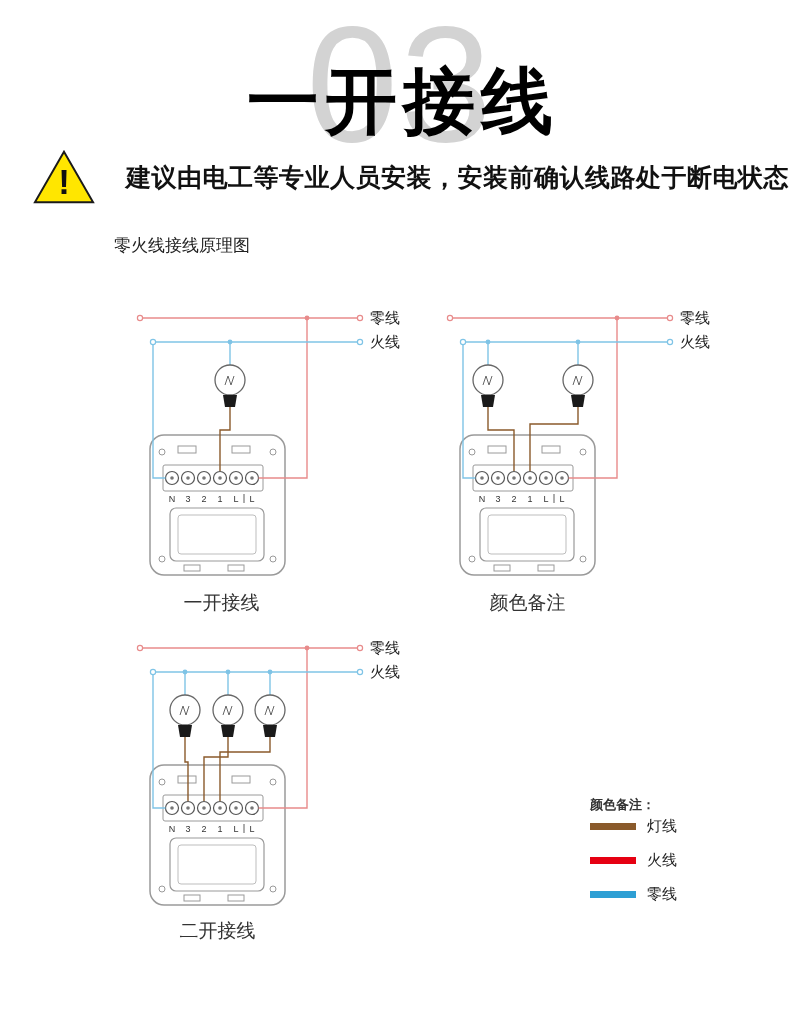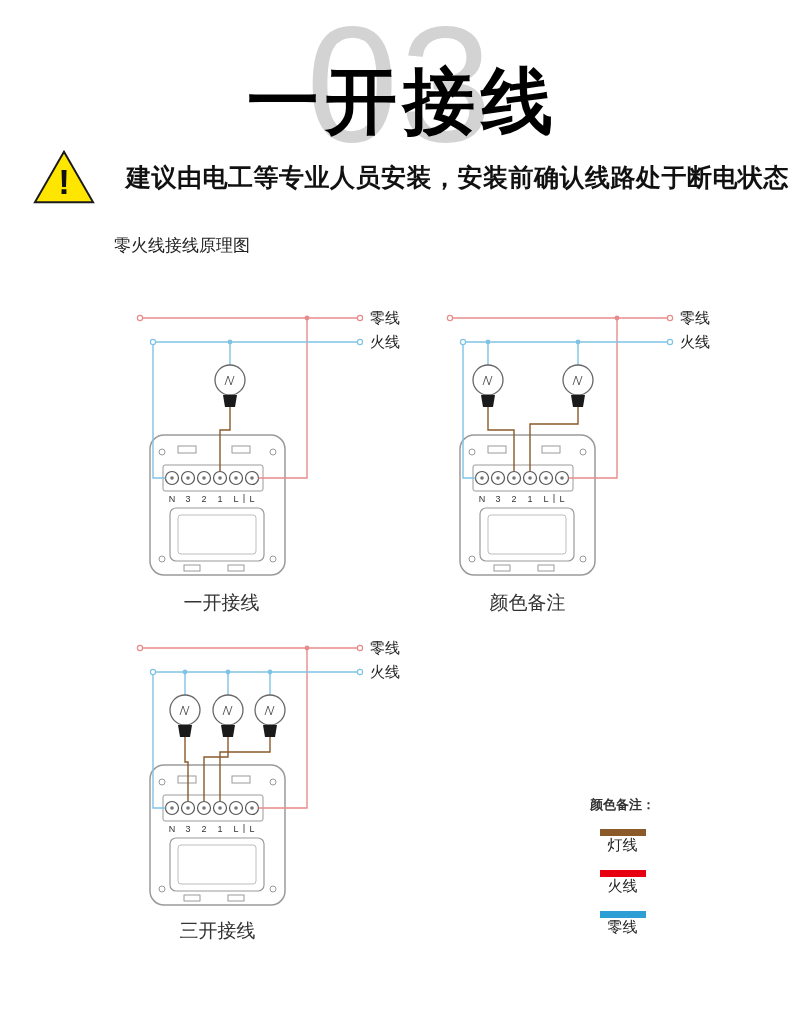--- a/index.html
+++ b/index.html
@@ -20,22 +20,22 @@
   }
   .warning {
     position:absolute; top:148px; left:32px;
     display:flex; align-items:center; gap:22px; z-index:2;
   }
   .warning-text { font-size:25px; color:#111; font-weight:600; letter-spacing:0.5px;margin-left:8px; }
   .subtitle { position:absolute; top:234px; left:114px; font-size:17px; color:#222; }
   .caption { position:absolute; width:135px; text-align:center; font-size:19px; color:#333; }
   #diagrams-svg { position:absolute; left:0; top:0; }
   .legend { position:absolute; left:590px; top:796px; }
-  .legend-title { font-size:13px; font-weight:bold; color:#333; margin-bottom:15px; }
-  .legend-item { display:flex; align-items:center; margin-bottom:15px;flex-direction:column; }
+  .legend-title { font-size:13px; font-weight:bold; color:#333; margin-bottom:3px; }
+  .legend-item { display:flex; align-items:center; gap:11px; margin-bottom:15px; }
   .swatch { width:46px; height:7px; display:inline-block; background:#999; }
   .legend-label { font-size:15px; color:#222; }
 </style>
 </head>
 <body>
 
 <div class="big-number">03</div>
 <h1 class="page-title">一开接线</h1>
 
 <div class="warning">
@@ -232,21 +232,21 @@
       <circle cx="65" cy="42" r="2.4" fill="#7fc4e6"></circle>
       <circle cx="108" cy="42" r="2.4" fill="#7fc4e6"></circle>
       <circle cx="150" cy="42" r="2.4" fill="#7fc4e6"></circle>
       <text x="250" y="23" font-size="15" fill="#222">零线</text>
       <text x="250" y="47" font-size="15" fill="#222">火线</text>
     </g>
   </svg>
 
 <div class="caption" style="left:154px; top:590px;">一开接线</div>
 <div class="caption" style="left:460px; top:590px;">颜色备注</div>
-<div class="caption" style="left:150px; top:918px;">三开接线</div>
+<div class="caption" style="left:150px; top:918px;">二开接线</div>
 
 <div class="legend">
   <div class="legend-title">颜色备注：</div>
   <div class="legend-item">
     <span class="swatch" style="background: rgb(138, 90, 43);"></span>
     <span class="legend-label">灯线</span>
   </div>
   <div class="legend-item">
     <span class="swatch" style="background: rgb(230, 0, 18);"></span>
     <span class="legend-label">火线</span>

